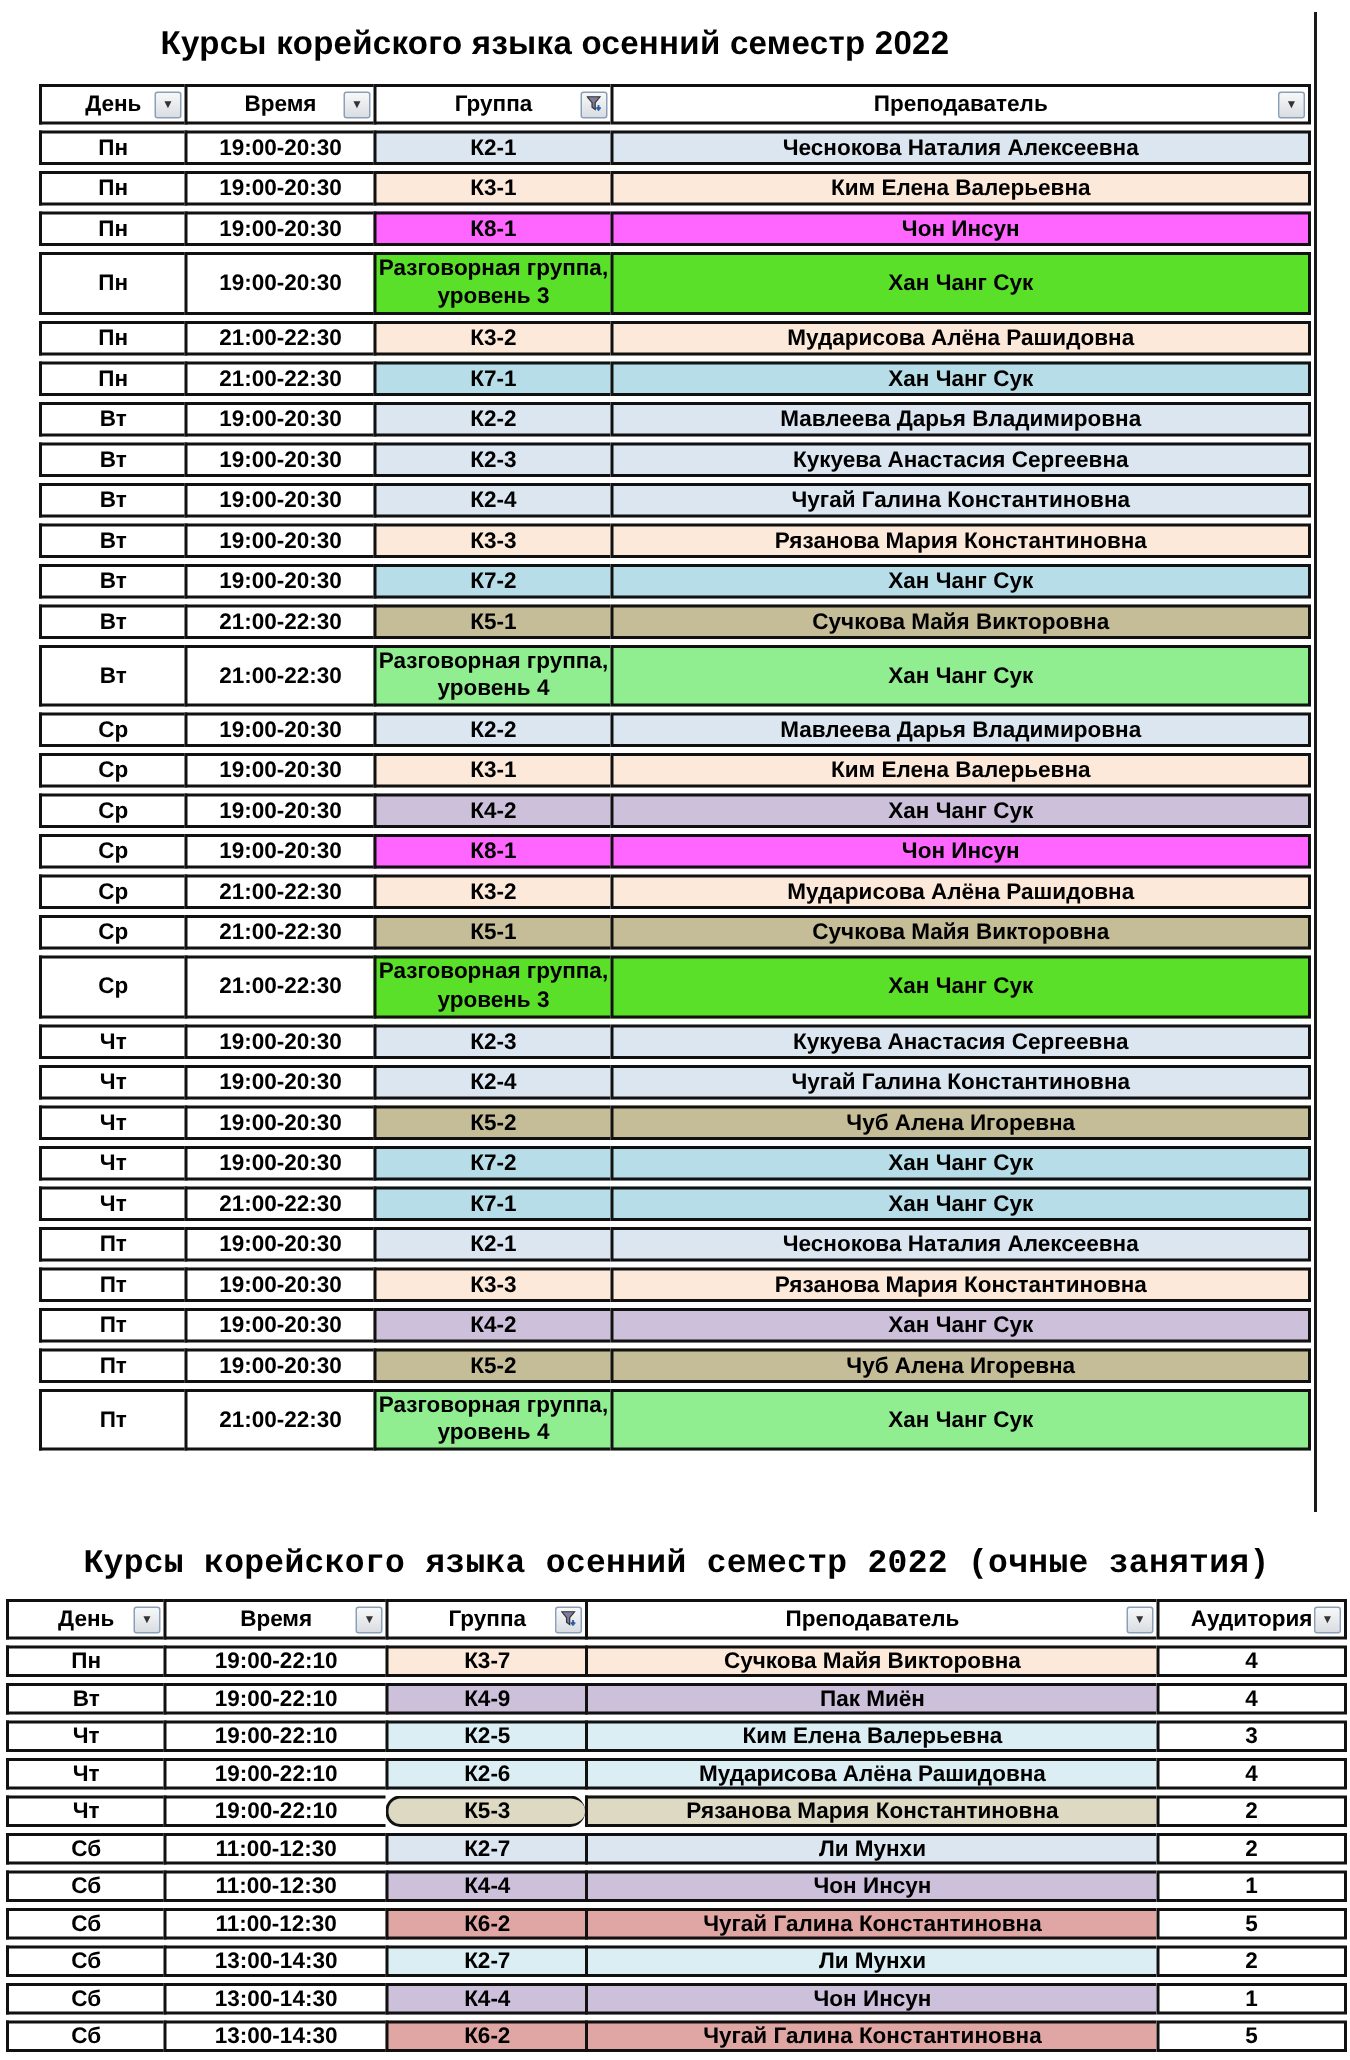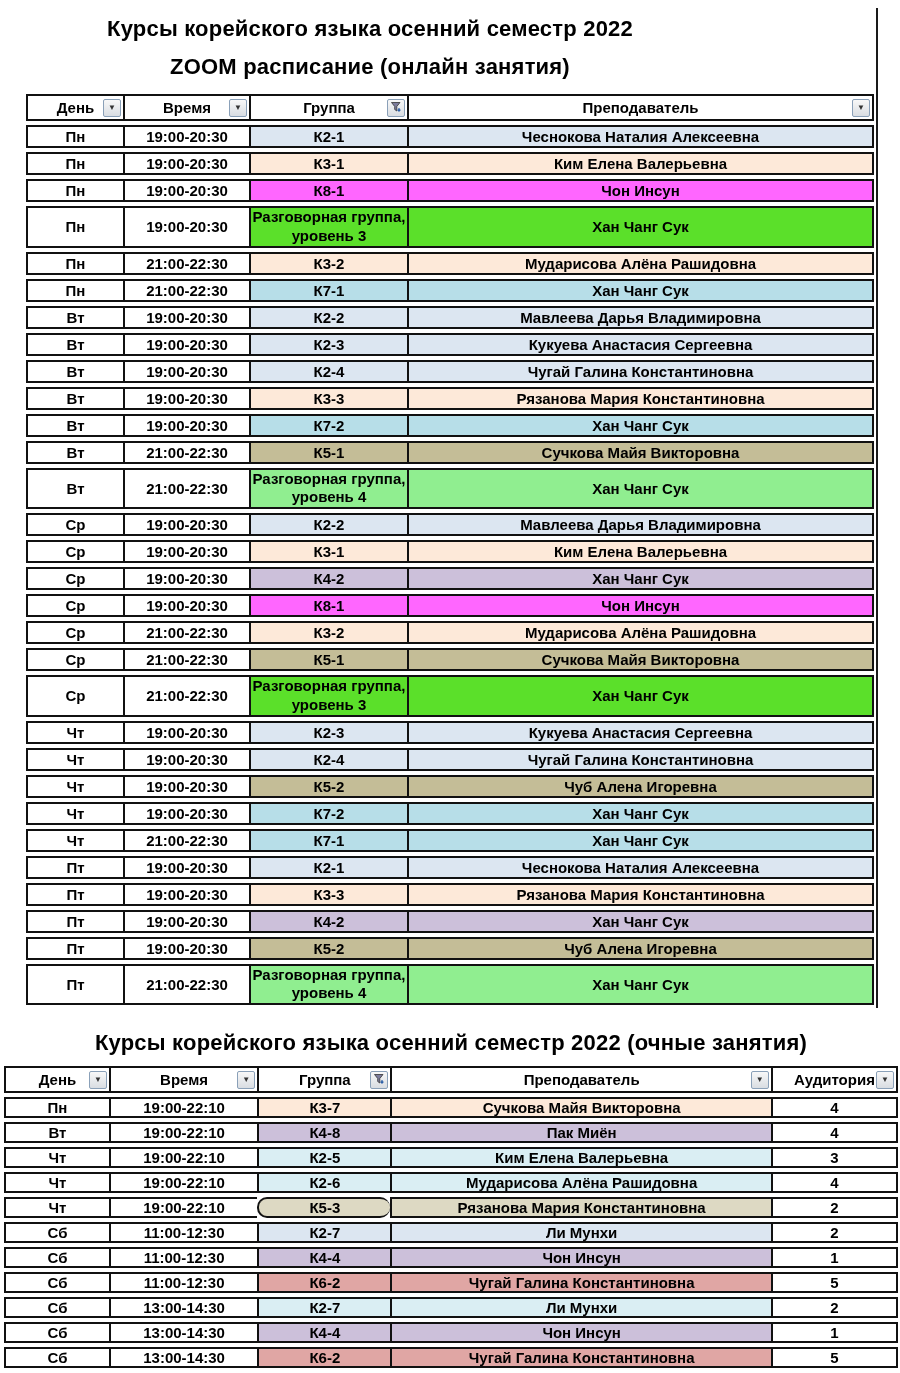--- a/index.html
+++ b/index.html
@@ -7,21 +7,21 @@
     width:900px;height:1373px;position:relative;background:#ffffff;
     font-family:"Liberation Sans", sans-serif;color:#000;overflow:hidden;
     -webkit-font-smoothing:antialiased;
   }
   .sheet-line{position:absolute;left:876px;top:8px;width:2px;height:1000px;background:#1a1a1a;}
   .tbl-wrap{position:absolute;}
   #wrap0{left:26px;top:12px;width:688px;}
   #wrap1{left:4px;top:1028px;width:894px;}
   .title{font-weight:bold;font-size:22px;text-align:center;line-height:30px;letter-spacing:0.2px;}
   #wrap0 .title{margin:2px 0 8px 0;}
-  #wrap1 .title{margin:0 0 4px 0;}
+  #wrap1 .title{margin:0 0 4px 0;font-family:Liberation Mono, monospace;}
   table{border-collapse:separate;border-spacing:0 4px;table-layout:fixed;width:100%;}
   th,td{
     border-top:2px solid #111;border-bottom:2px solid #111;border-left:2px solid #111;
     text-align:center;vertical-align:middle;font-weight:bold;padding:0;
     overflow:hidden;white-space:nowrap;
   }
   th:last-child,td:last-child{border-right:2px solid #111;}
   th{height:23px;font-size:15px;background:#fff;position:relative;}
   #wrap0 td{height:19px;font-size:15px;}
   #wrap1 td{height:17px;font-size:15px;}
@@ -40,21 +40,20 @@
   .hbtn svg{display:block;}
   .hlabel{display:inline-block;max-width:calc(100% - 22px);}
 </style>
 </head>
 <body>
 
 <div class="sheet-line"></div>
 
 <div id="wrap0" class="tbl-wrap">
   <div class="title">Курсы корейского языка осенний семестр 2022</div>
-  <div class="title">ZOOM расписание (онлайн занятия)</div>
   <table>
     <colgroup>
         <col style="width: 97px;">
         <col style="width: 126px;">
         <col style="width: 158px;">
         <col style="width: 467px;">
       </colgroup>
     <thead>
         <tr>
           <th><span class="hlabel">День</span><span class="hbtn">▼</span></th>
@@ -281,21 +280,21 @@
         <tr>
           <td class="plain">Пн</td>
           <td class="plain">19:00-22:10</td>
           <td style="background: rgb(253, 233, 217);">К3-7</td>
           <td class="teacher" style="background: rgb(253, 233, 217);">Сучкова Майя Викторовна</td>
           <td class="plain">4</td>
         </tr>
         <tr>
           <td class="plain">Вт</td>
           <td class="plain">19:00-22:10</td>
-          <td style="background: rgb(204, 192, 218);">К4-8</td>
+          <td style="background: rgb(204, 192, 218);">К4-9</td>
           <td class="teacher" style="background: rgb(204, 192, 218);">Пак Миён</td>
           <td class="plain">4</td>
         </tr>
         <tr>
           <td class="plain">Чт</td>
           <td class="plain">19:00-22:10</td>
           <td style="background: rgb(218, 238, 243); margin-top: 48px;">К2-5</td>
           <td class="teacher" style="background: rgb(218, 238, 243);">Ким Елена Валерьевна</td>
           <td class="plain">3</td>
         </tr>

